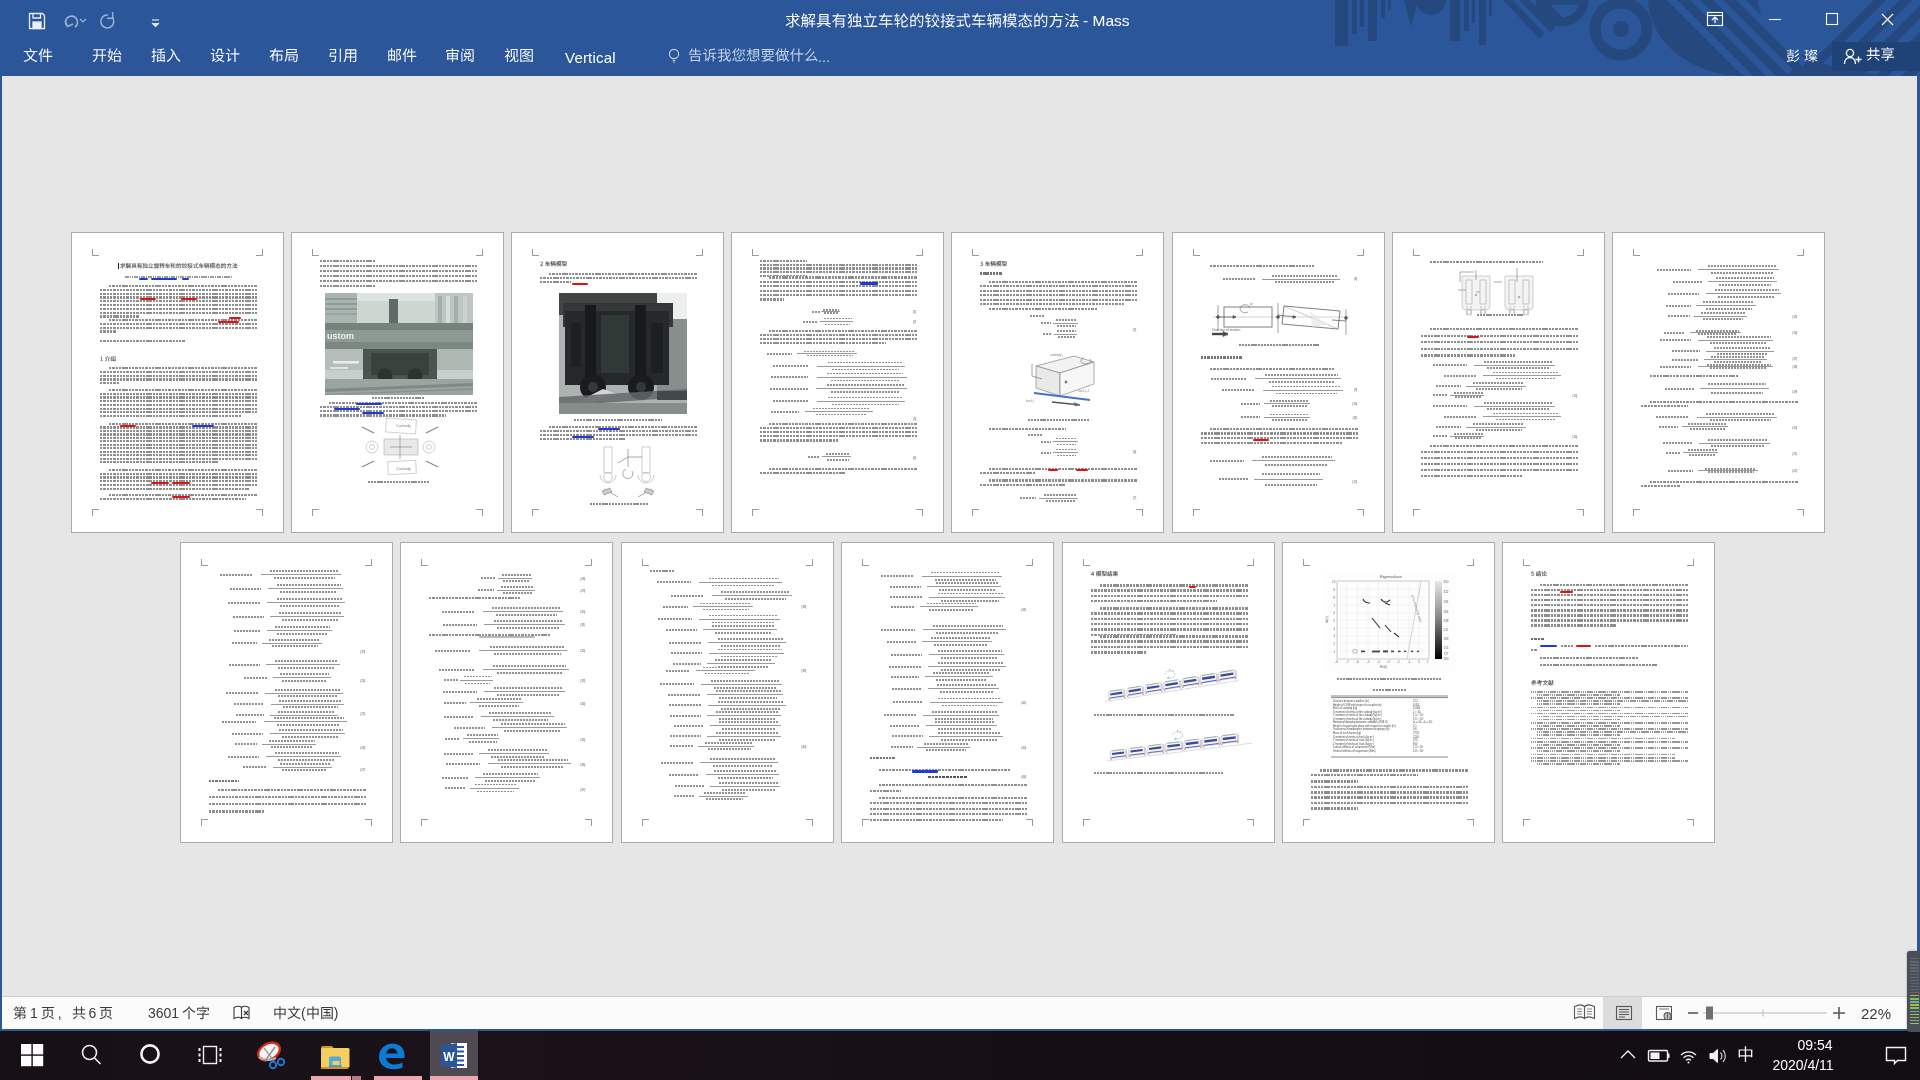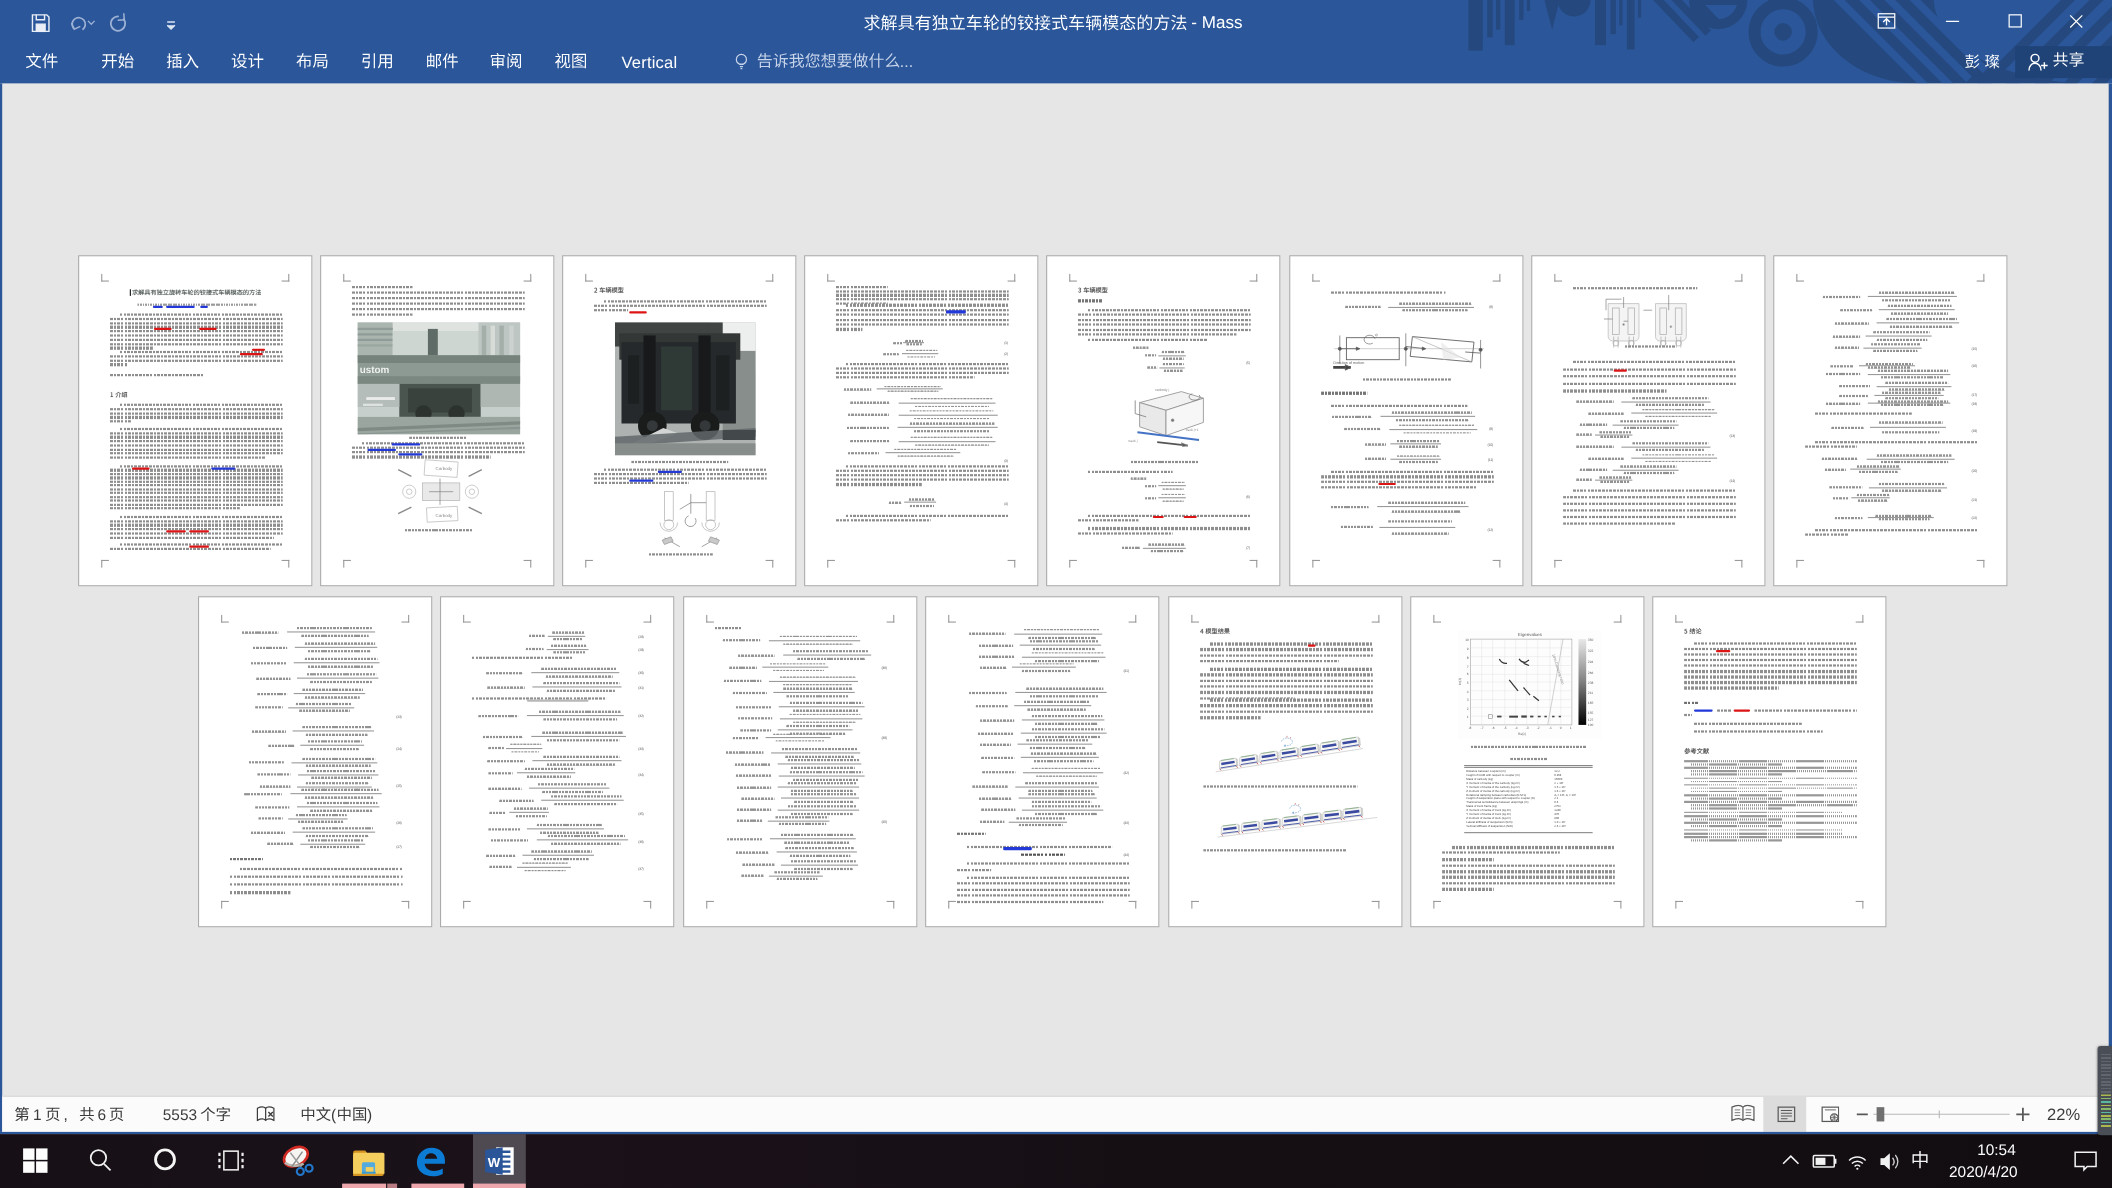--- a/index.html
+++ b/index.html
@@ -1721,21 +1721,21 @@
       <div class="abs" style="left:11px;top:8px;display:flex;align-items:center;gap:3px"><svg width="14" height="15" viewBox="0 0 14 15" fill="#3b3b3b">
           <path transform="translate(0.0,0) scale(0.014000)" d="M168 459C160 531 145 620 131 680H398C315 767 188 843 70 882C87 896 108 923 119 941C238 894 369 809 457 709V940H531V680H821C811 771 800 810 786 824C778 831 768 832 750 832C732 833 685 832 636 827C647 846 656 875 657 896C709 899 758 899 783 897C812 895 830 889 847 872C873 847 886 786 900 646C901 636 902 616 902 616H531V523H868V302H131V366H457V459ZM231 523H457V616H217ZM531 366H795V459H531ZM212 15C177 111 117 202 46 262C65 271 95 288 109 299C147 263 184 217 216 164H271C292 204 312 253 321 285L387 261C380 236 364 198 346 164H507V106H249C261 82 272 57 281 32ZM598 15C572 107 525 195 464 253C483 262 515 281 530 292C561 258 591 214 617 164H685C718 203 749 253 763 286L828 258C816 232 793 196 767 164H947V106H644C654 82 663 57 670 32Z"></path>
         </svg><span>1</span><svg width="14" height="15" viewBox="0 0 14 15" fill="#3b3b3b">
           <path transform="translate(0.0,0) scale(0.014000)" d="M464 398V579C464 686 421 805 50 879C66 895 87 924 96 940C485 856 541 717 541 580V398ZM545 750C661 804 812 887 885 943L932 883C854 828 703 749 589 699ZM171 265V732H248V335H760V730H839V265H478C497 230 517 187 535 145H935V75H74V145H449C437 184 419 229 403 265Z"></path>
         </svg><span>,</span>&nbsp;<svg width="14" height="15" viewBox="0 0 14 15" fill="#3b3b3b">
           <path transform="translate(0.0,0) scale(0.014000)" d="M587 710C682 780 804 880 864 940L935 894C870 833 745 738 653 671ZM329 673C273 748 160 835 62 888C79 901 106 925 121 941C222 883 335 790 407 703ZM89 232V304H280V542H48V615H956V542H720V304H920V232H720V29H643V232H357V29H280V232ZM357 542V304H643V542Z"></path>
         </svg><span>6</span><svg width="14" height="15" viewBox="0 0 14 15" fill="#3b3b3b">
           <path transform="translate(0.0,0) scale(0.014000)" d="M464 398V579C464 686 421 805 50 879C66 895 87 924 96 940C485 856 541 717 541 580V398ZM545 750C661 804 812 887 885 943L932 883C854 828 703 749 589 699ZM171 265V732H248V335H760V730H839V265H478C497 230 517 187 535 145H935V75H74V145H449C437 184 419 229 403 265Z"></path>
         </svg></div>
       <div class="abs" style="left:146px;top:8px;display:flex;align-items:center;gap:3px">
-        <span>5553</span>
+        <span>3601</span>
         <svg width="28" height="15" viewBox="0 0 28 15" fill="#3b3b3b">
           <path transform="translate(0.0,0) scale(0.014000)" d="M460 314V939H538V314ZM506 19C406 186 224 332 35 414C56 432 78 461 91 483C245 408 393 292 501 154C634 310 766 406 914 484C926 460 949 432 969 416C815 341 673 247 545 94L573 50Z"></path>
           <path transform="translate(14.0,0) scale(0.014000)" d="M460 497V560H69V632H460V846C460 860 455 865 437 866C419 866 354 866 287 864C300 884 314 918 319 939C404 939 457 938 492 927C528 914 539 892 539 848V632H930V560H539V523C627 476 717 408 779 344L728 305L711 309H233V380H635C584 424 519 468 460 497ZM424 36C443 62 462 95 475 124H80V331H154V196H843V331H920V124H563C549 91 523 46 497 13Z"></path>
         </svg>
       </div>
       <svg class="abs" style="left:230px;top:8px" width="20" height="17" viewBox="0 0 20 17" stroke="#3b3b3b" fill="none" stroke-width="1.1">
 <path d="M2 2.5 c3-1.5 6-1.5 7.5 0 c1.5-1.5 4.5-1.5 7.5 0 v11 c-3-1.5-6-1.5-7.5 0 c-1.5-1.5-4.5-1.5-7.5 0 Z"></path>
         <path d="M9.5 2.5 v11"></path>
 <path d="M12 6 l4 4 m0 -4 l-4 4" stroke-width="1.3"></path>
 </svg>
@@ -1833,22 +1833,22 @@
         </g>
 <path d="M92 8.5 h3 l4.5-4 v13 l-4.5-4 h-3 Z" fill="#f2f2f2" stroke-width="1"></path>
         <path d="M102.5 7.5 a5.5 5.5 0 0 1 0 7 M105 5 a9 9 0 0 1 0 12" stroke-width="1.2" opacity="0.85"></path>
 </svg>
       <div class="abs" style="left:1736px;top:1047px;"></div>
       <div class="abs" style="left:1737px;top:15px">
         <svg width="17" height="18" viewBox="0 0 17 18" fill="#f5f5f5">
           <path transform="translate(0.0,0) scale(0.017000)" d="M458 20V199H96V674H171V612H458V939H537V612H825V669H902V199H537V20ZM171 538V272H458V538ZM825 538H537V272H825Z"></path>
         </svg>
       </div>
-      <div class="abs" style="left:1785px;top:6px;width:60px;text-align:center;color:#fdfdfd;font-size:14px">10:54</div>
-      <div class="abs" style="left:1758px;top:26px;width:90px;text-align:center;color:#fdfdfd;font-size:14px">2020/4/20</div>
+      <div class="abs" style="left:1785px;top:6px;width:60px;text-align:center;color:#fdfdfd;font-size:14px">09:54</div>
+      <div class="abs" style="left:1758px;top:26px;width:90px;text-align:center;color:#fdfdfd;font-size:14px">2020/4/11</div>
       <svg class="abs" style="left:1884px;top:14px" width="26" height="22" viewBox="0 0 26 22" stroke="#f2f2f2" fill="none" stroke-width="1.4">
 <path d="M2.5 2.5 h19 v13 h-8 l-3 3 v-3 h-8 Z"></path>
 </svg>
     </div>
     <div class="abs" style="left:1907px;top:951px;width:13px;height:81px;background:#4a4f57;border-radius:3px 0 0 3px;overflow:hidden;box-shadow:0 0 2px rgba(0,0,0,0.4)">
 <div class="abs" style="left:2.5px;top:7px;width:9px;height:37px;background:repeating-linear-gradient(to bottom,#61666e 0 1.4px,#4a4f57 1.4px 3.1px)"></div>
 <div class="abs" style="left:2.5px;top:44px;width:9px;height:31px;background:repeating-linear-gradient(to bottom,#aab84e 0 1.4px,#4a4f57 1.4px 3.1px,#86b86a 3.1px 4.5px,#4a4f57 4.5px 6.2px,#58b89e 6.2px 7.6px,#4a4f57 7.6px 9.3px)"></div>
 </div>
   </div>
 </body></html>

